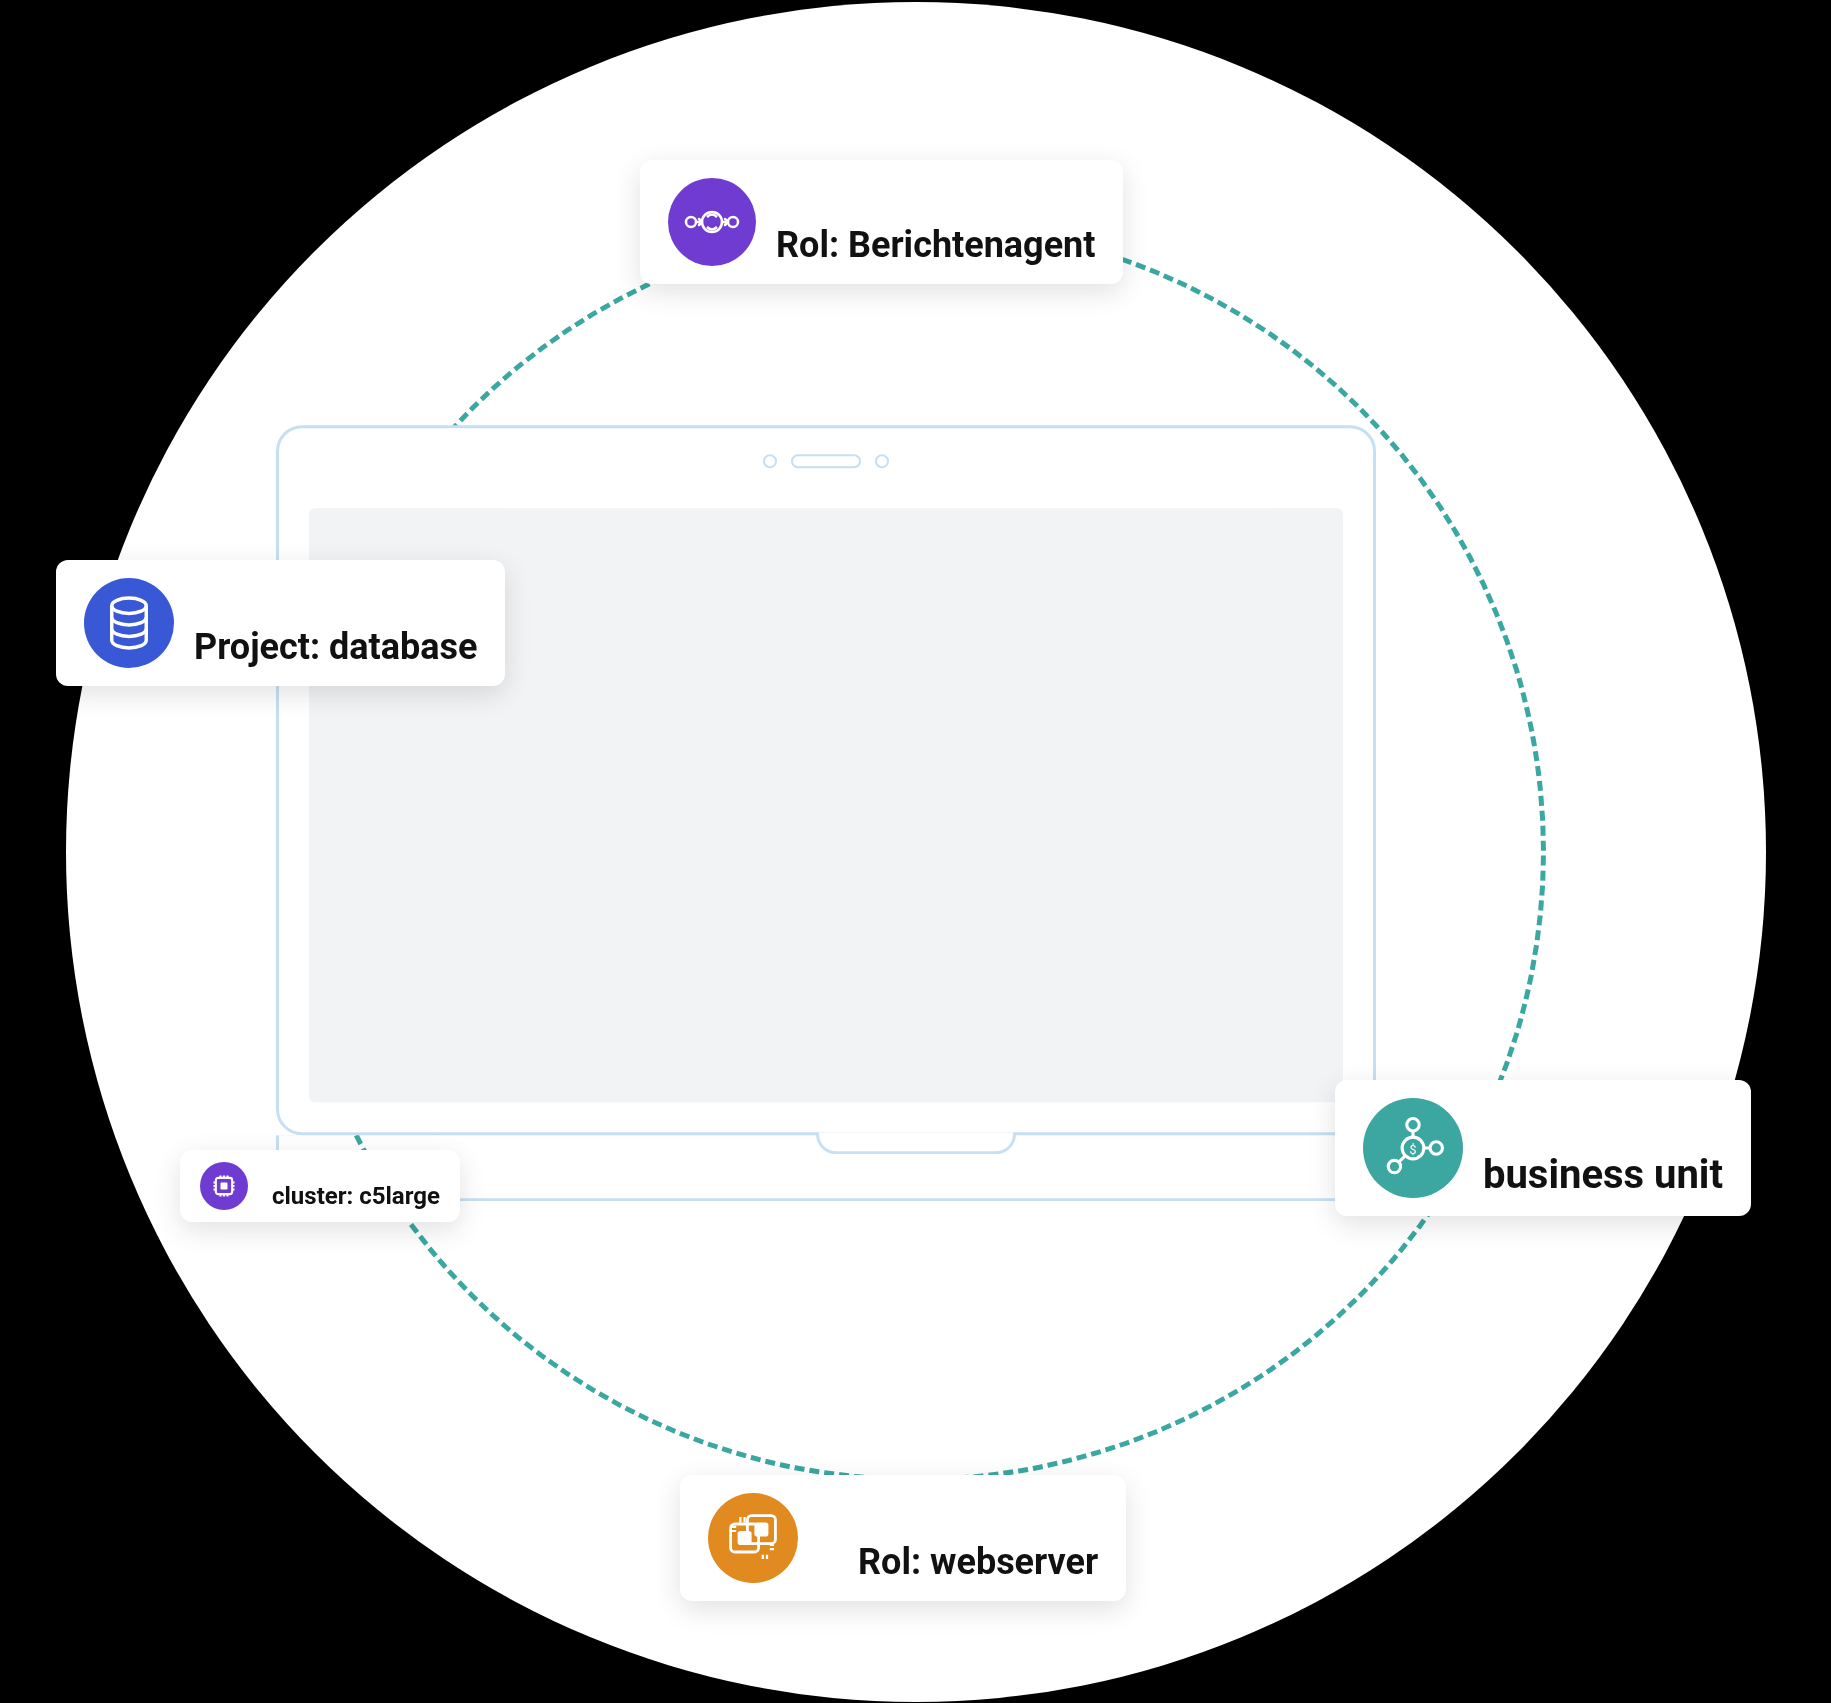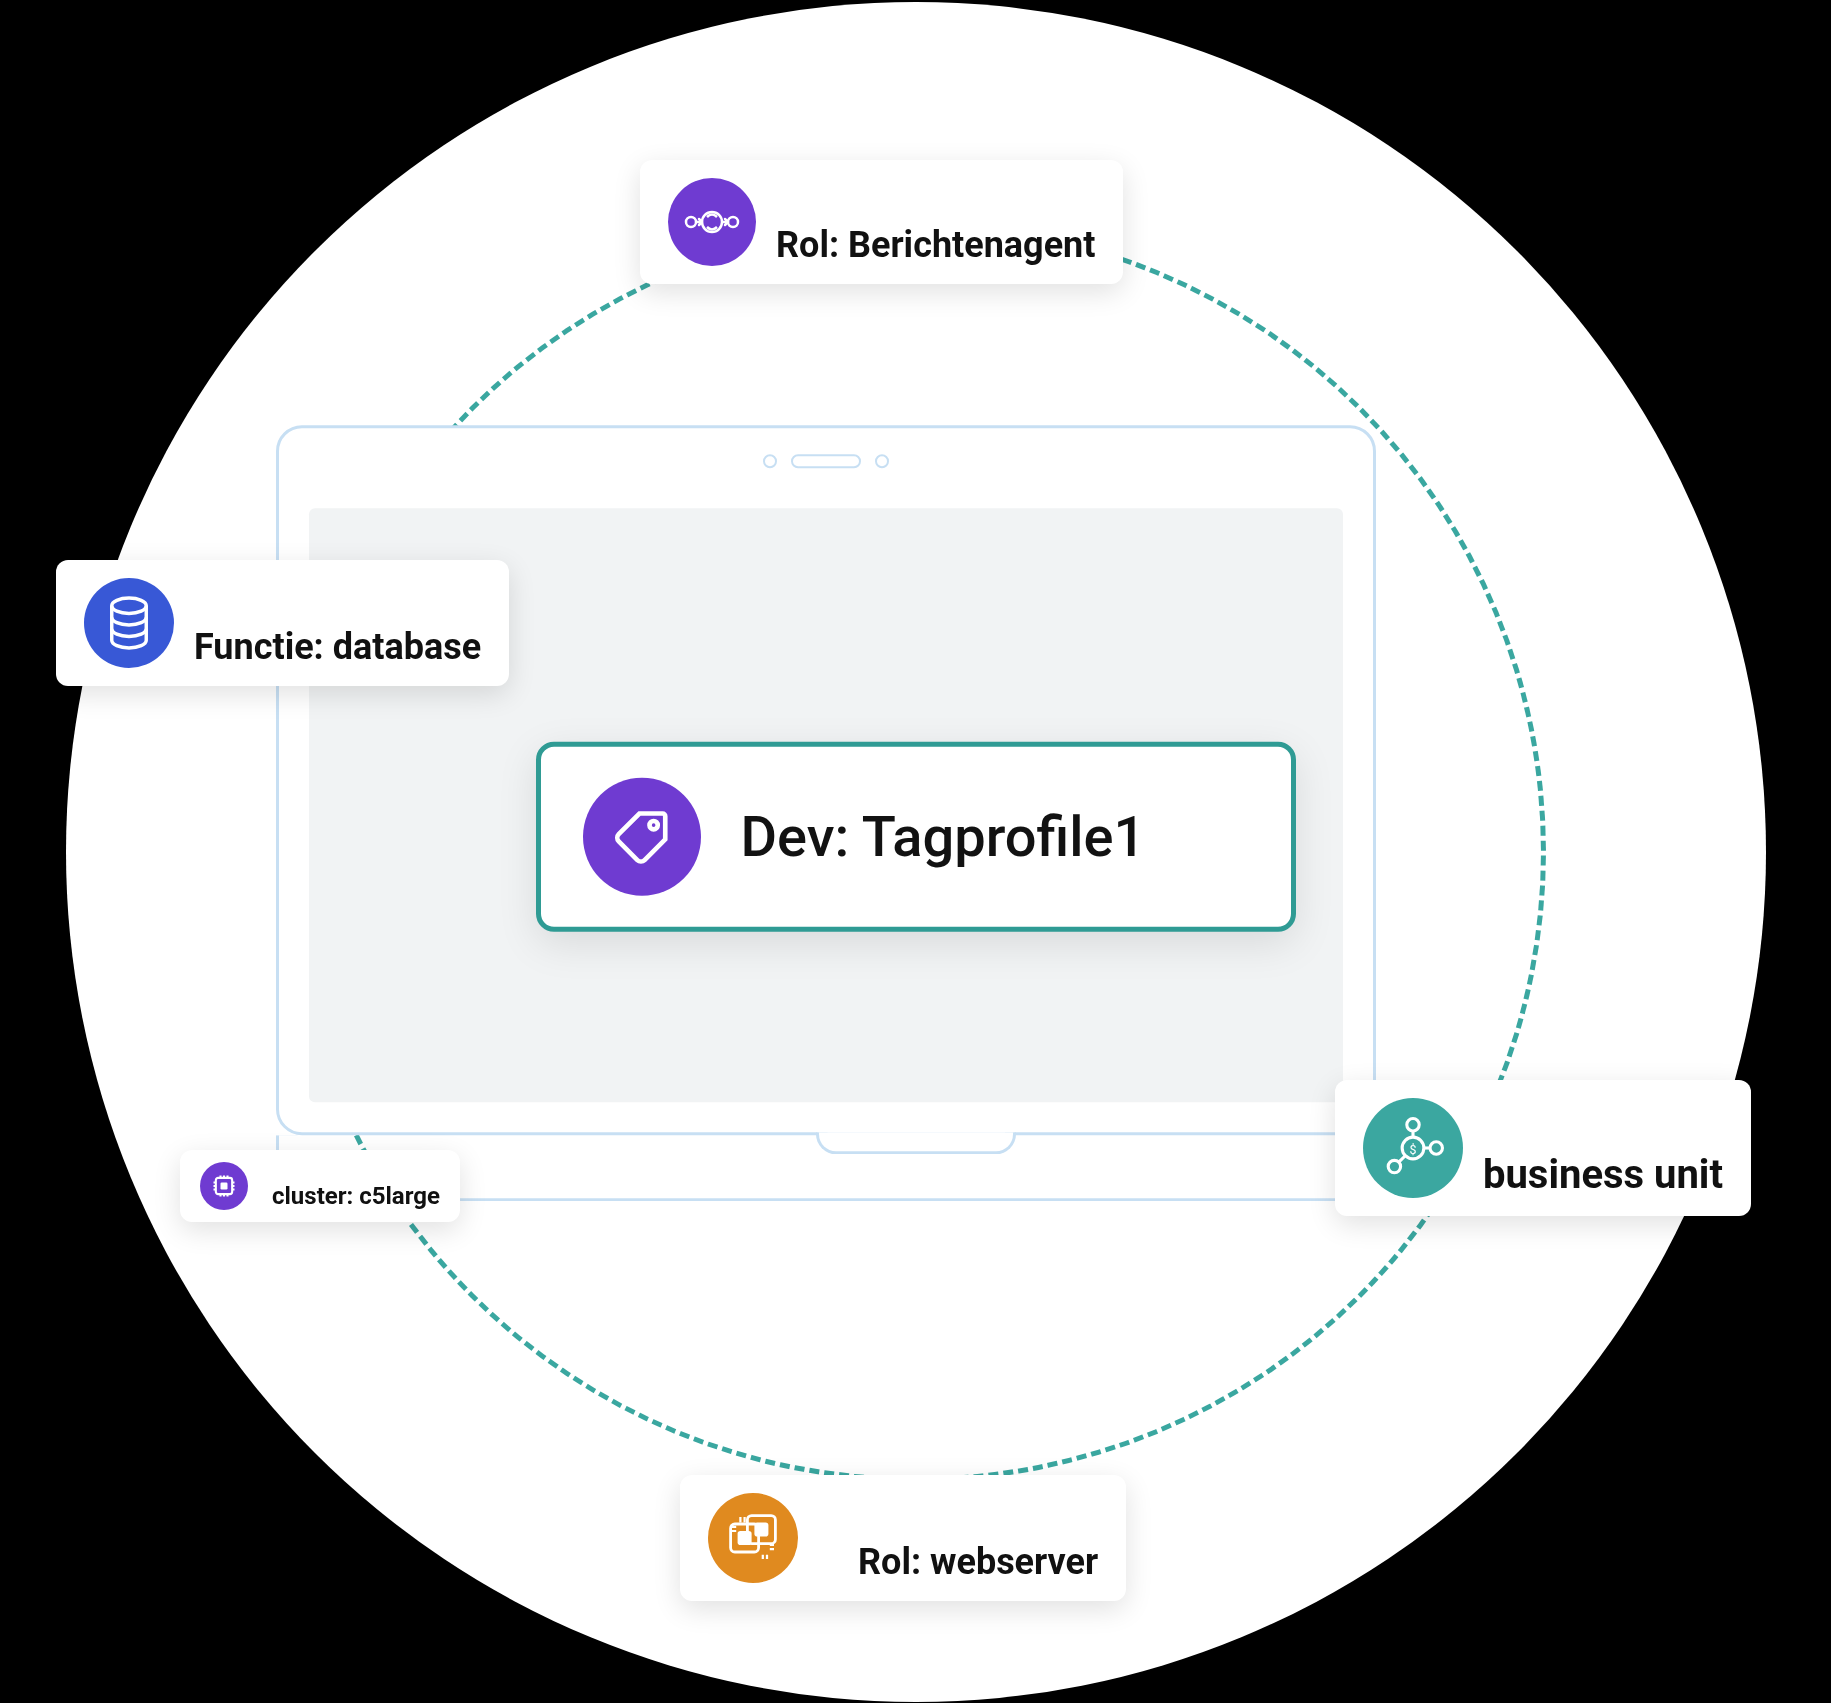--- a/index.html
+++ b/index.html
@@ -187,29 +187,20 @@
         <div class="camera-slot"></div>
         <div class="camera-dot"></div>
       </div>
       <div class="laptop-panel"></div>
     </div>
     <div class="laptop-base">
       <div class="laptop-notch"></div>
     </div>
   </div>
 
-  <div class="center-card">
-    <div class="icon-circle">
-      <svg width="62" height="62" viewBox="0 0 24 24" fill="none" stroke="#fff" stroke-width="1.8">
-        <path d="M3 11 L11 3 H20 a1 1 0 0 1 1 1 V13 L13 21 a2 2 0 0 1 -2.8 0 L3 13.8 a2 2 0 0 1 0 -2.8 Z"></path>
-        <circle cx="16.5" cy="7.5" r="1.6"></circle>
-      </svg>
-    </div>
-    <div class="label">Dev: Tagprofile1</div>
-  </div>
 
   <div class="card card-role-top">
     <div class="icon-circle">
       <svg width="58" height="40" viewBox="0 0 58 40" fill="none" stroke="#fff" stroke-width="2.5">
         <circle cx="8" cy="20" r="5"></circle>
         <circle cx="50" cy="20" r="5"></circle>
         <circle cx="29" cy="20" r="10"></circle>
         <path d="M13 20 H19 M39 20 H45"></path>
         <path d="M16 17 L19 20 L16 23 M42 17 L45 20 L42 23" stroke-linecap="round" stroke-linejoin="round"></path>
         <path d="M24 15 Q29 10 34 15 M24 25 Q29 30 34 25"></path>
@@ -220,21 +211,21 @@
 
   <div class="card card-functie">
     <div class="icon-circle">
       <svg width="46" height="54" viewBox="0 0 24 28" fill="none" stroke="#fff" stroke-width="1.8">
         <ellipse cx="12" cy="5" rx="9" ry="4"></ellipse>
         <path d="M3 5 V23 a9 4 0 0 0 18 0 V5"></path>
         <path d="M3 11 a9 4 0 0 0 18 0"></path>
         <path d="M3 17 a9 4 0 0 0 18 0"></path>
       </svg>
     </div>
-    <div class="label">Functie: database</div>
+    <div class="label">Project: database</div>
   </div>
 
 
   <div class="card card-business">
     <div class="icon-circle">
       <svg width="62" height="62" viewBox="0 0 40 40" fill="none" stroke="#fff" stroke-width="2">
         <circle cx="20" cy="20" r="7"></circle>
         <text x="20" y="24" text-anchor="middle" font-size="8" fill="#fff" stroke="none">$</text>
         <circle cx="20" cy="5" r="4"></circle>
         <circle cx="35" cy="20" r="4"></circle>

